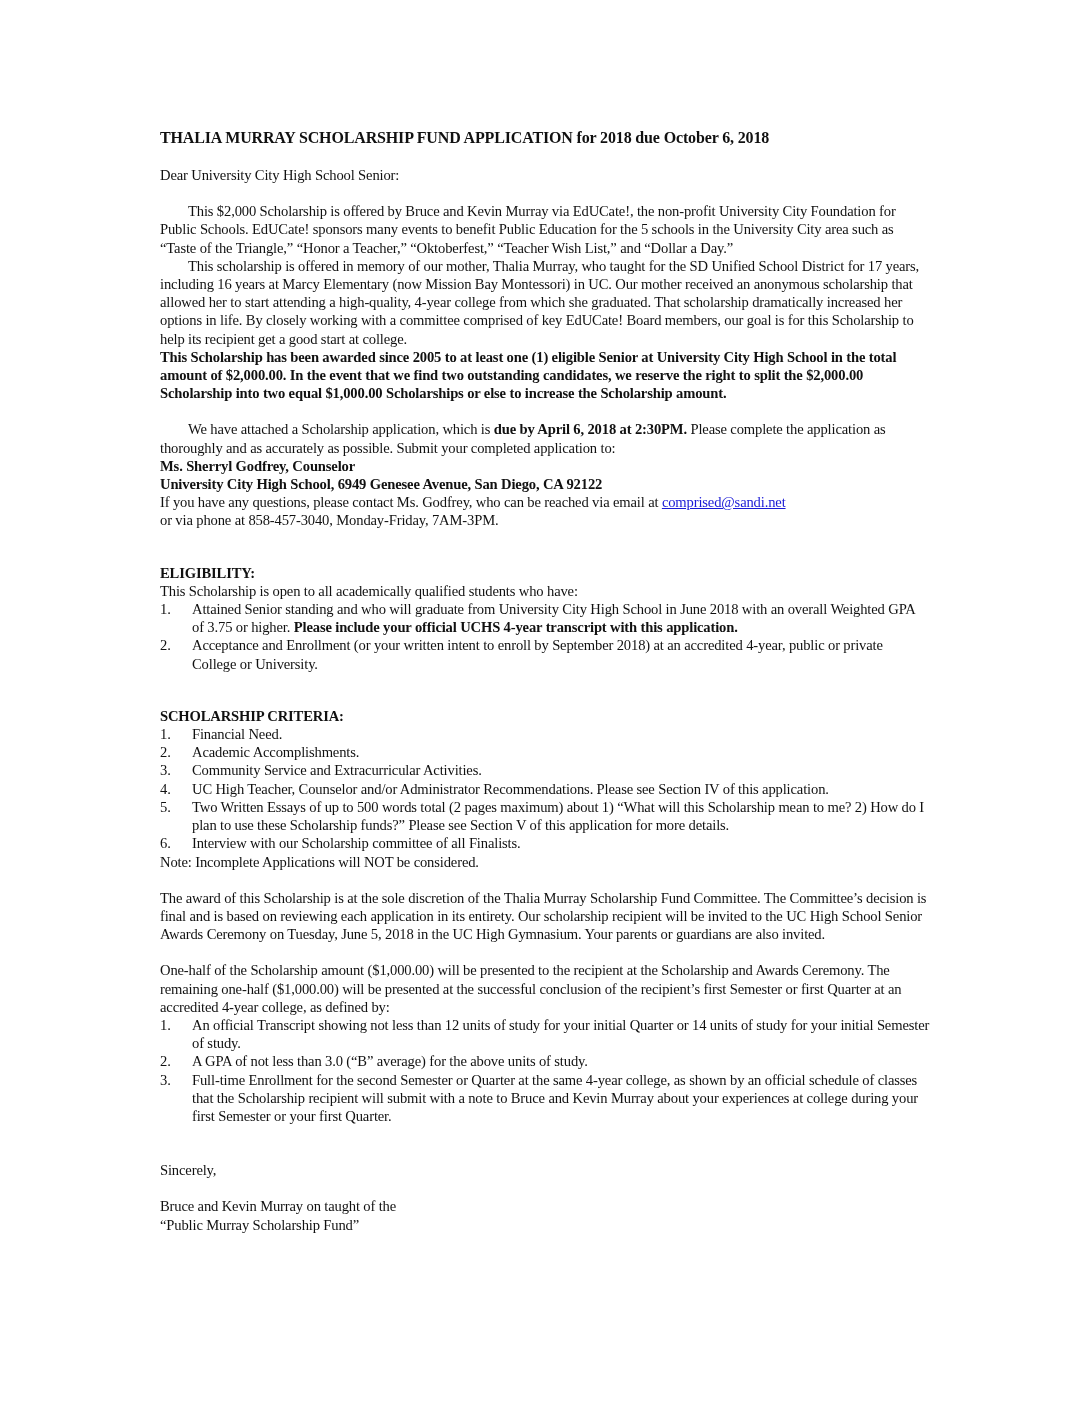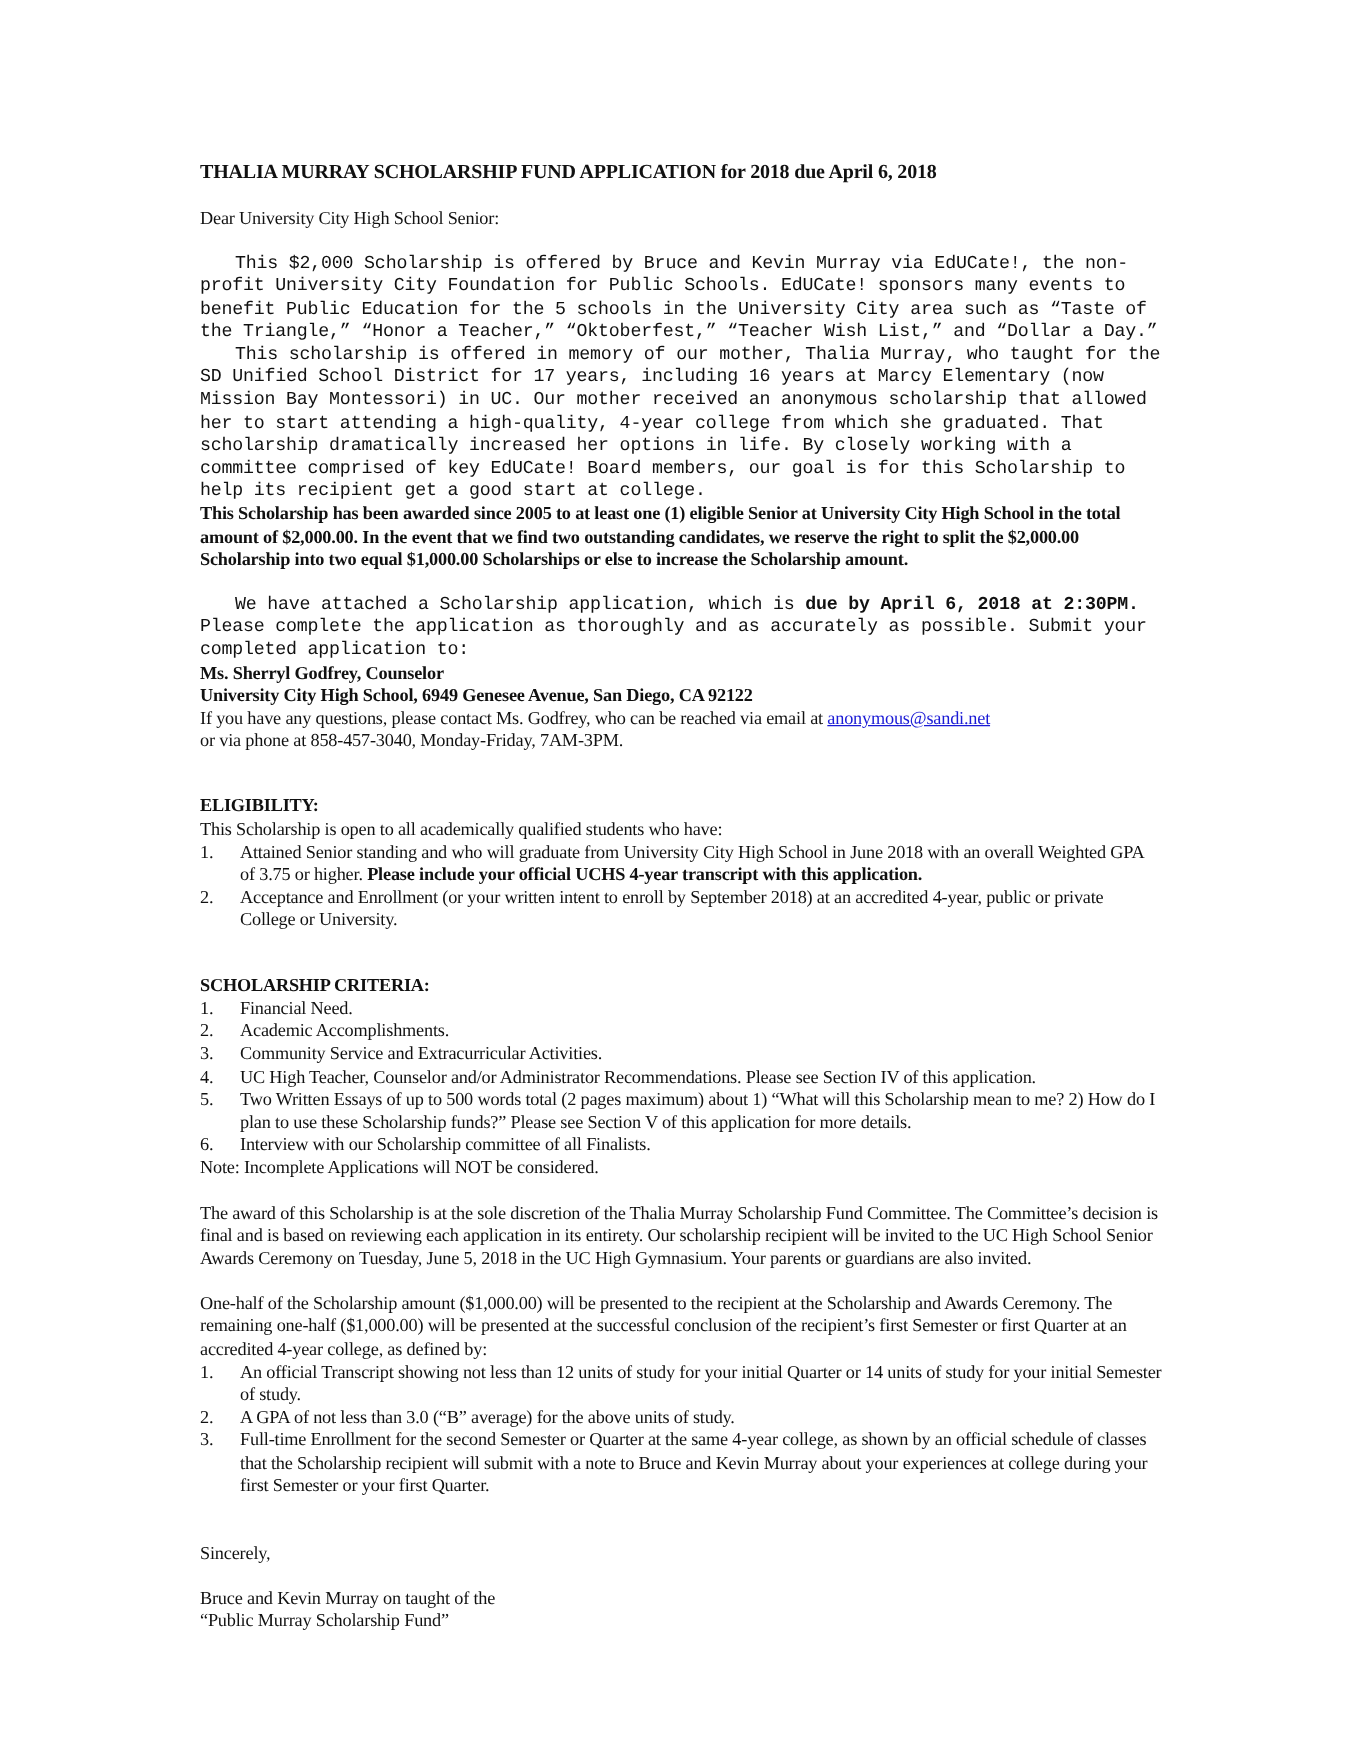--- a/index.html
+++ b/index.html
@@ -1,46 +1,46 @@
 <!DOCTYPE html>
 <html><head>
 <meta charset="utf-8">
 <style>
   html, body { margin: 0; padding: 0; background: #ffffff; }
   body { width: 1088px; height: 1408px; position: relative; overflow: hidden;
          font-family: "Liberation Serif", "DejaVu Serif", serif; color: #111; }
   .page { position: absolute; left: 160px; top: 128px; width: 770px; font-size: 14.6px; line-height: 18.2px; letter-spacing: -0.15px; }
   .title { font-weight: bold; font-size: 16px; line-height: 20px; margin: 0 0 18px 0; }
   p { margin: 0; }
-  .indent { text-indent: 28px; font-family: Liberation Mono, monospace; }
+  .indent { text-indent: 28px; }
   .bold { font-weight: bold; }
   .gap { height: 18px; }
   .h { font-weight: bold; margin-top: 16px; }
   ol.list { margin: 0; padding: 0; list-style: none; }
   ol.list li { position: relative; padding-left: 32px; }
   ol.list li .num { position: absolute; left: 0; top: 0; }
   a.email { color: #1a1ad6; text-decoration: underline; }
 </style>
 </head>
 <body>
 
 <div class="page">
-  <div class="title">THALIA MURRAY SCHOLARSHIP FUND APPLICATION for 2018 due April 6, 2018</div>
+  <div class="title">THALIA MURRAY SCHOLARSHIP FUND APPLICATION for 2018 due October 6, 2018</div>
   <p>Dear University City High School Senior:</p>
   <div class="gap"></div>
 
   <p class="indent">This $2,000 Scholarship is offered by Bruce and Kevin Murray via EdUCate!, the non-profit University City Foundation for Public Schools.  EdUCate! sponsors many events to benefit Public Education for the 5 schools in the University City area such as “Taste of the Triangle,” “Honor a Teacher,” “Oktoberfest,” “Teacher Wish List,” and “Dollar a Day.”</p>
   <p class="indent"><span>This scholarship is offered in memory of our mother, Thalia Murray, who taught for the SD Unified School District for 17 years, including 16 years at Marcy Elementary (now Mission Bay Montessori) in UC.  Our mother received an anonymous scholarship that allowed her to start attending a high-quality, 4-year college from which she graduated. That scholarship dramatically increased her options in life.  By closely working with a committee comprised of key EdUCate! Board members, our goal is for this Scholarship to help its recipient get a good start at college.</span></p>
   <p class="bold">This Scholarship has been awarded since 2005 to at least one (1) eligible Senior at University City High School in the total amount of $2,000.00.  In the event that we find two outstanding candidates, we reserve the right to split the $2,000.00 Scholarship into two equal $1,000.00 Scholarships or else to increase the Scholarship amount.</p>
   <div class="gap"></div>
 
   <p class="indent"><span>We have attached a Scholarship application, which is </span><b>due by April 6, 2018 at 2:30PM.</b><span>  Please complete the application as thoroughly and as accurately as possible.  Submit your completed application to:</span></p>
   <p class="bold">Ms. Sherryl Godfrey, Counselor</p>
   <p class="bold">University City High School, 6949 Genesee Avenue, San Diego, CA  92122</p>
-  <p><span>If you have any questions, please contact Ms. Godfrey, who can be reached via email at </span><a class="email" href="mailto:sgodfrey@sandi.net">anonymous@sandi.net</a></p>
+  <p><span>If you have any questions, please contact Ms. Godfrey, who can be reached via email at </span><a class="email" href="mailto:sgodfrey@sandi.net">comprised@sandi.net</a></p>
   <p>or via phone at 858-457-3040, Monday-Friday, 7AM-3PM.</p>
   <div class="gap"></div>
 
   <p class="h">ELIGIBILITY:</p>
   <p>This Scholarship is open to all academically qualified students who have:</p>
   <ol class="list">
     <li><span class="num">1.</span><span>Attained Senior standing and who will graduate from University City High School in June 2018 with an overall Weighted GPA of 3.75 or higher. </span><b>Please include your official UCHS 4-year transcript with this application.</b></li>
     <li><span class="num">2.</span><span>Acceptance and Enrollment (or your written intent to enroll by September 2018) at an accredited 4-year, public or private College or University.</span></li>
   </ol>
   <div class="gap"></div>

